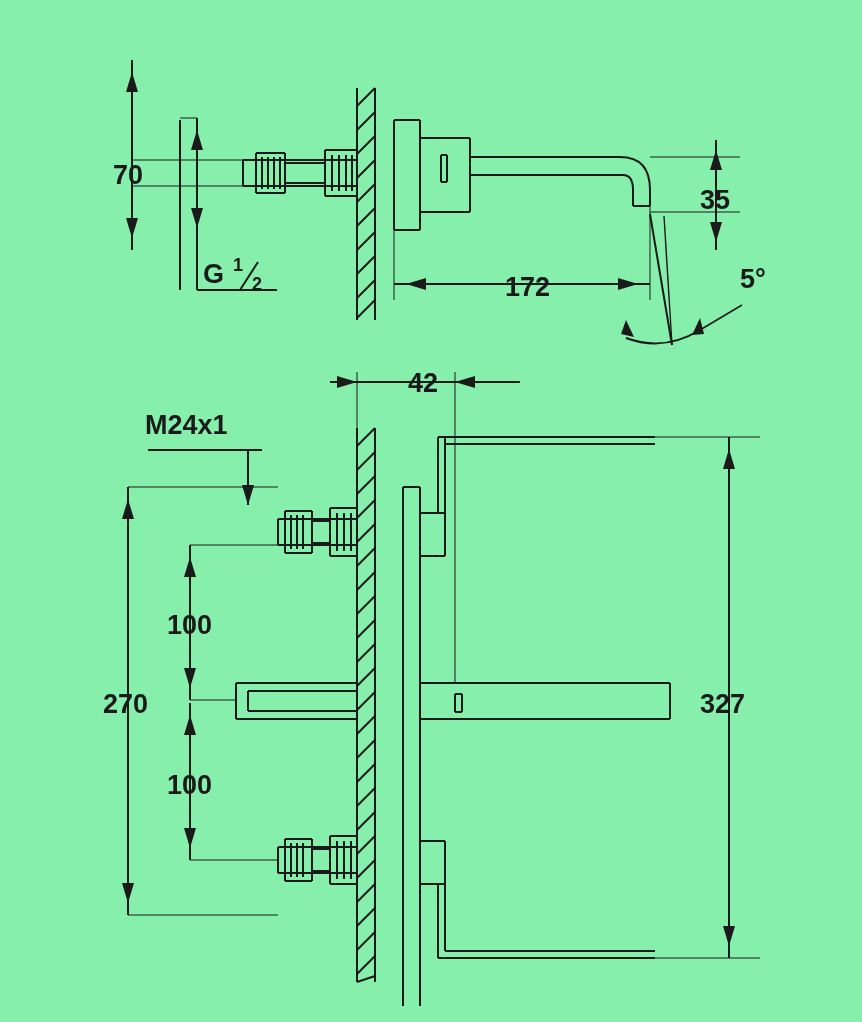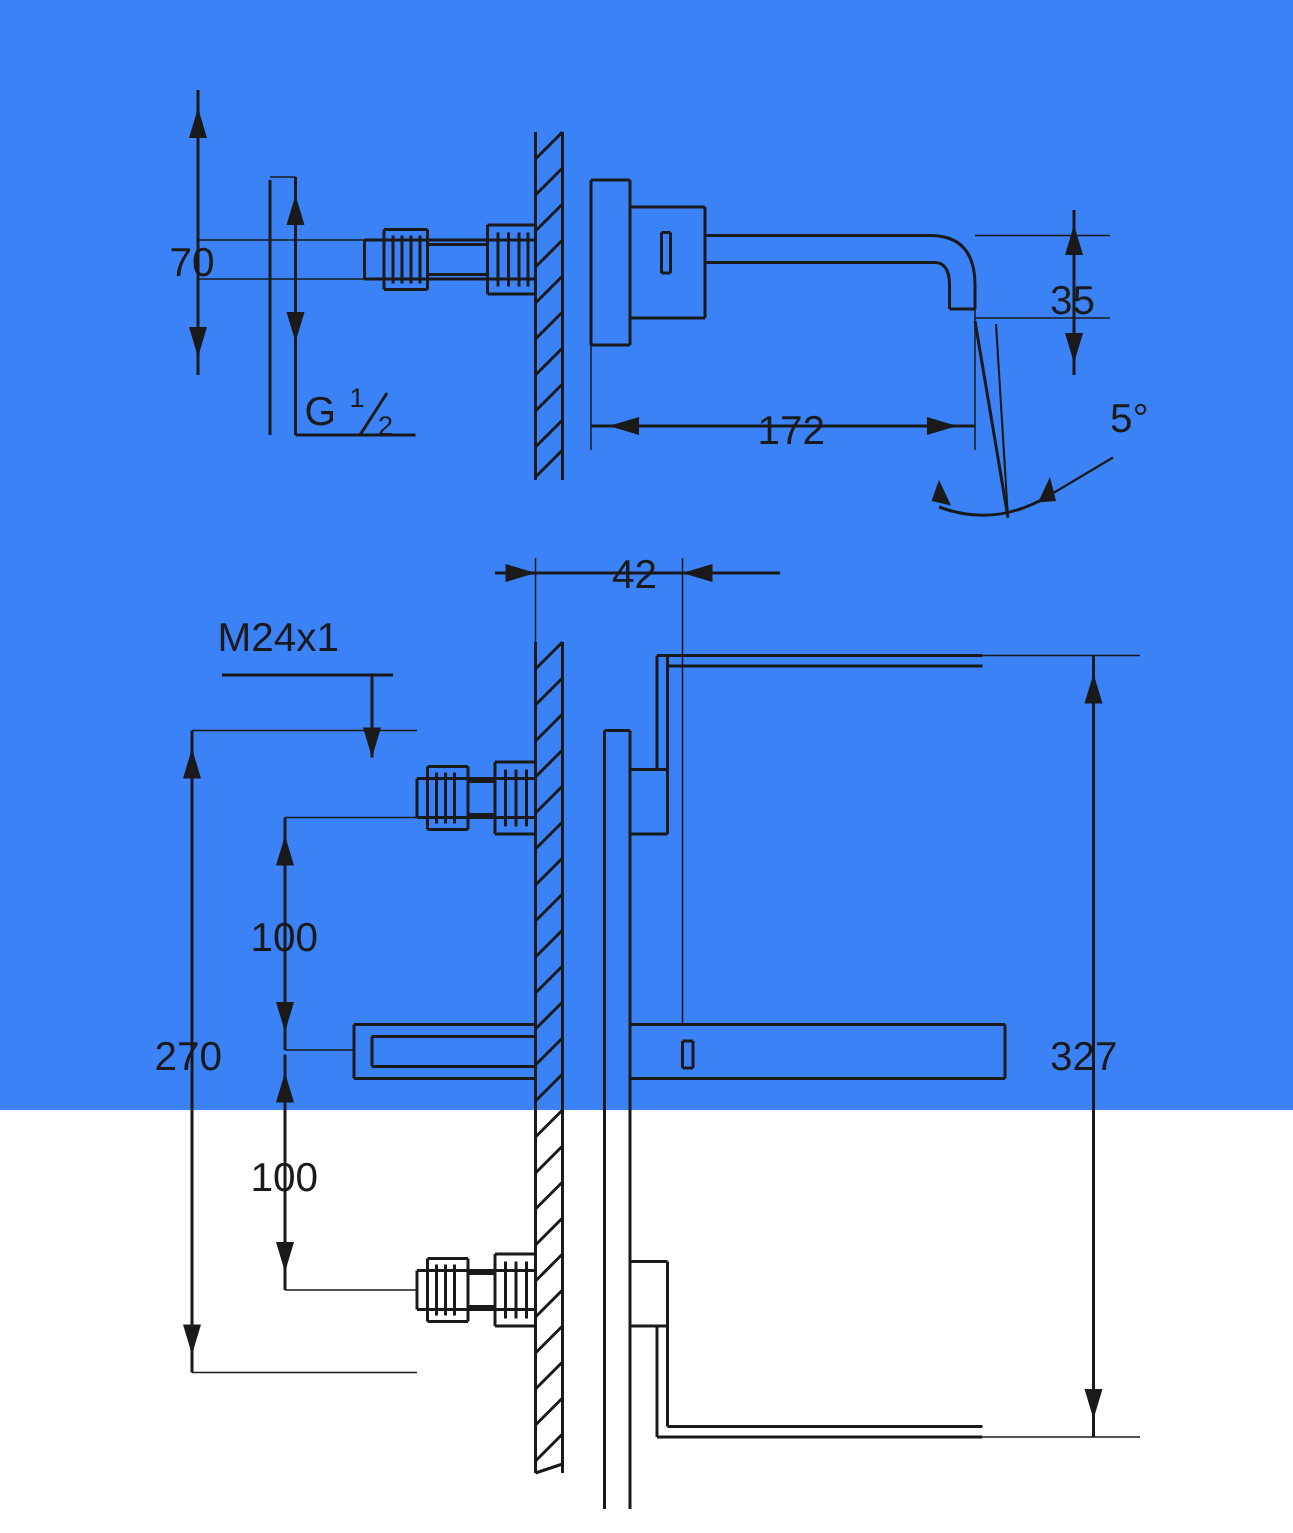--- a/index.html
+++ b/index.html
@@ -1,17 +1,17 @@
 <!DOCTYPE html>
 <html><head>
 <meta charset="utf-8">
 <style>
   html,body{margin:0;padding:0;background:#ffffff;}
   body{width:862px;height:1022px;font-family:"Liberation Sans",sans-serif;overflow:hidden;}
-  #stage{position:relative;width:862px;height:740px;background:#3b82f6;}
+  #stage{position:relative;width:862px;height:1022px;background:#86efac;font-weight:bold;}
   svg{display:block;}
   .dim-text{font-family:"Liberation Sans",sans-serif;font-size:27px;fill:#1a1a1a;}
   .dim-text-small{font-family:"Liberation Sans",sans-serif;font-size:18px;fill:#1a1a1a;}
 </style>
 </head>
 <body>
 
 <div id="stage">
 
   <svg width="862" height="1022" viewBox="0 0 862 1022">

